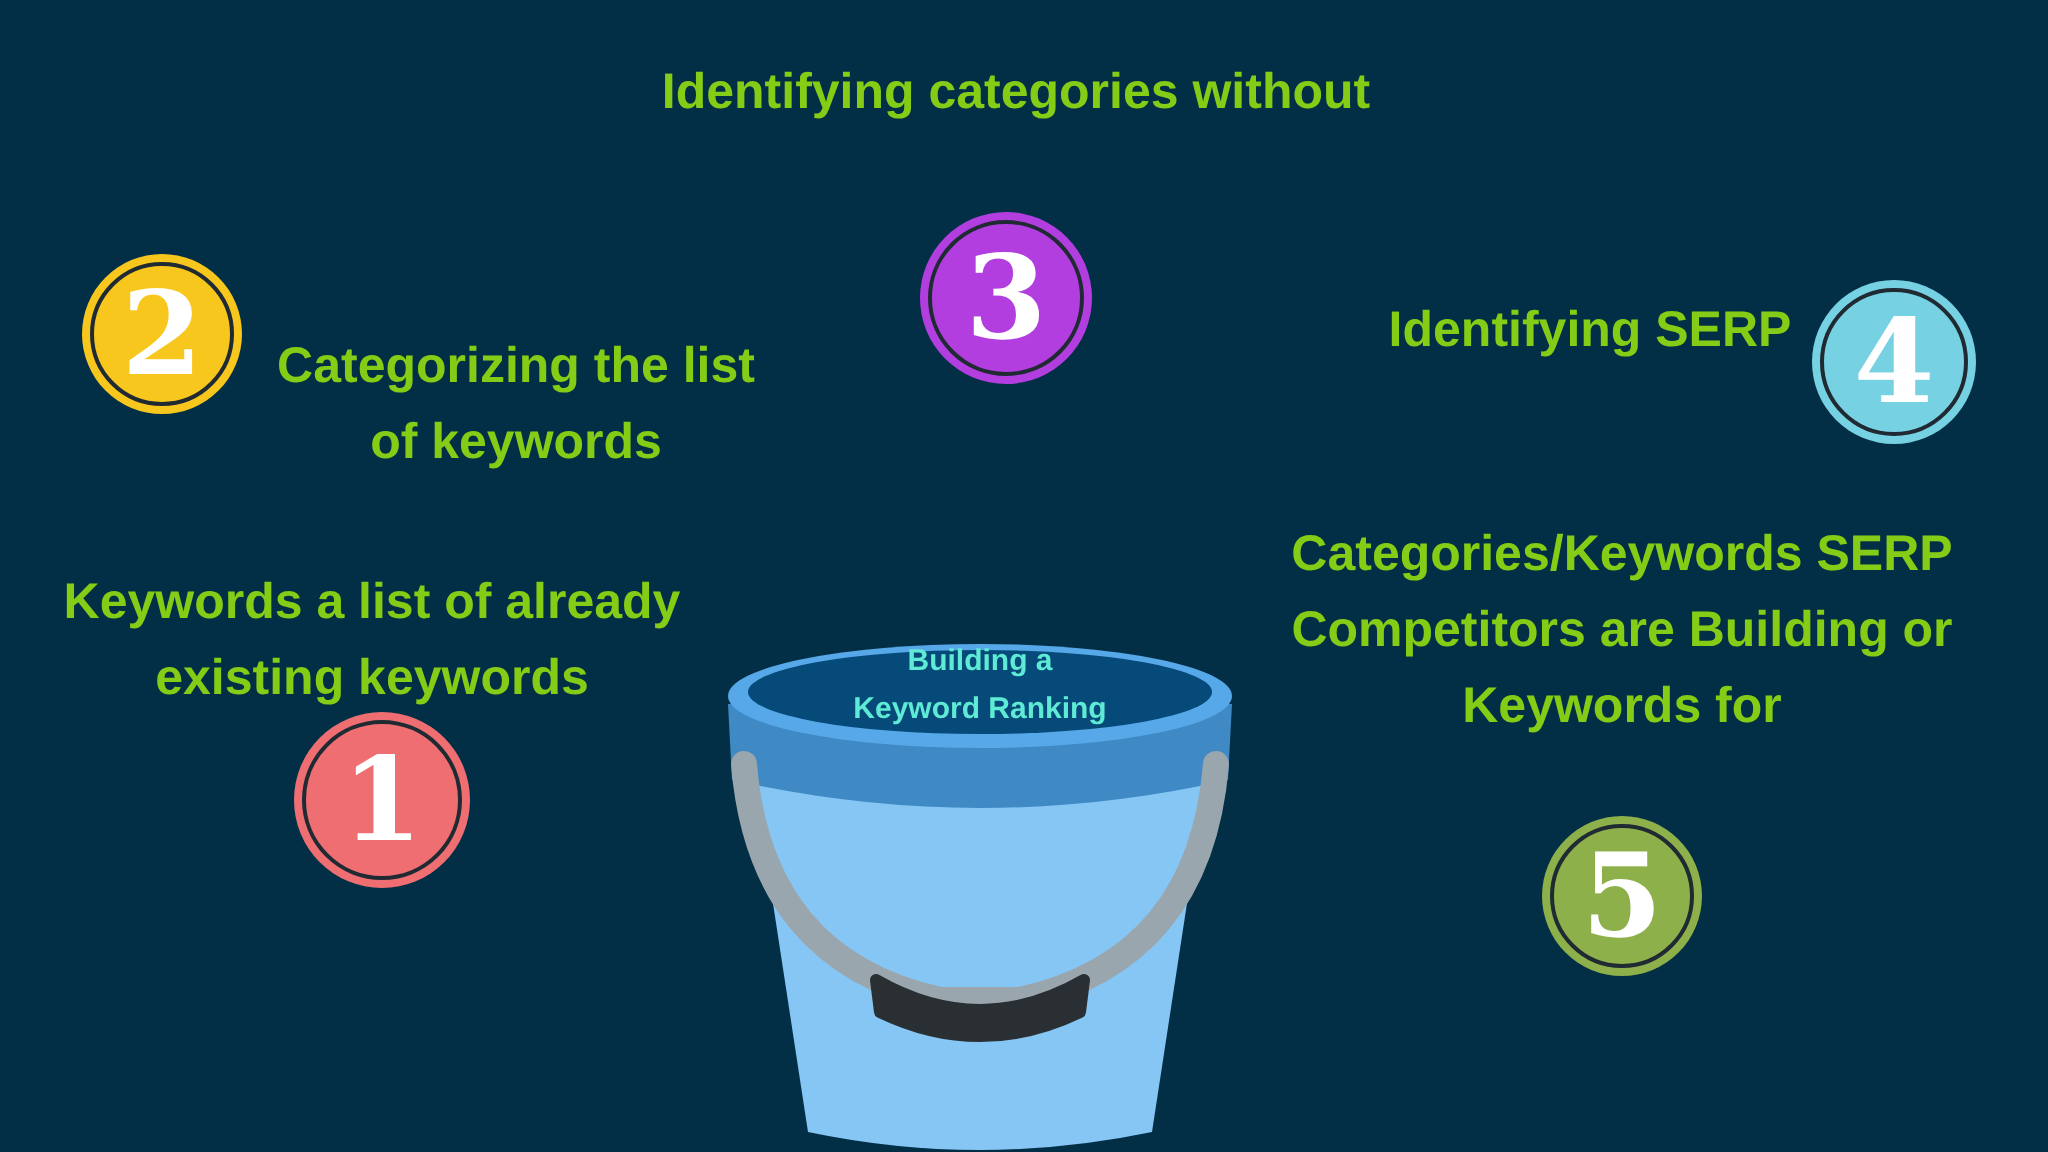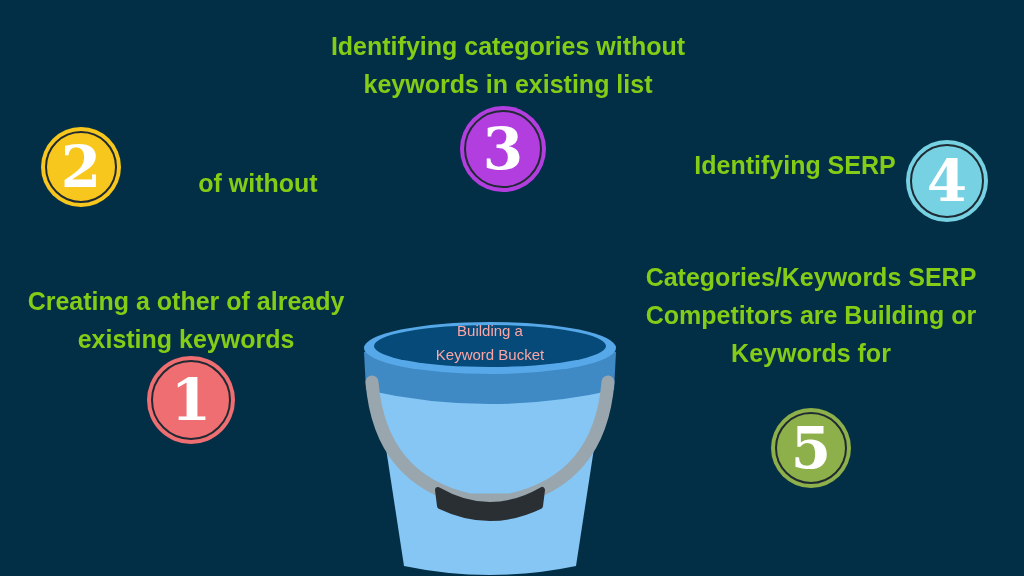--- a/index.html
+++ b/index.html
@@ -34,50 +34,50 @@
     color: #ffffff;
     font-family: "DejaVu Serif", serif;
     font-weight: bold;
     font-size: 58px;
     line-height: 1;
     position: relative;
   }
   .bucket-wrap { position: absolute; left: 350px; top: 310px; width: 280px; height: 266px; }
   .bucket-label {
     position: absolute; left: 0; right: 0;
-    text-align: center; color: #fca5a5; font-weight: normal; font-size: 15px; line-height: 24px;
+    text-align: center; color: #5eead4; font-weight: bold; font-size: 15px; line-height: 24px;
   }
 </style>
 </head>
 <body>
 
 <div class="step-text" style="left:258px; top:27px; width:500px;">
   <div>Identifying categories without</div>
-  <div>keywords in existing list</div>
 </div>
 <div class="badge" style="left:460px; top:106px; width:86px; height:86px; background:#b23ee0;">
   <span>3</span>
 </div>
 
 <div class="badge" style="left:41px; top:127px; width:80px; height:80px; background:#f8c71d;">
   <span>2</span>
 </div>
 <div class="step-text" style="left:108px; top:164px; width:300px;">
-  <div>of without</div>
+  <div>Categorizing the list</div>
+  <div>of keywords</div>
 </div>
 
 <div class="step-text" style="left:670px; top:146px; width:250px;">
   <div>Identifying SERP</div>
 </div>
 <div class="badge" style="left:906px; top:140px; width:82px; height:82px; background:#76d1e2;">
   <span>4</span>
 </div>
 
 <div class="step-text" style="left:16px; top:282px; width:340px;">
-  <div>Creating a other of already</div>
+  <div>Keywords a list of already</div>
   <div>existing keywords</div>
 </div>
 <div class="badge" style="left:147px; top:356px; width:88px; height:88px; background:#ef6e72;">
   <span>1</span>
 </div>
 
 <div class="step-text" style="left:610px; top:258px; width:402px;">
   <div>Categories/Keywords SERP</div>
   <div>Competitors are Building or</div>
   <div>Keywords for</div>
@@ -94,14 +94,14 @@
     <path d="M14 42 L266 42 L264 80 Q140 108 16 80 Z" fill="#3f89c4"></path>
 
     <ellipse cx="140" cy="38" rx="126" ry="26" fill="#56a8e8"></ellipse>
     <ellipse cx="140" cy="36" rx="116" ry="21" fill="#054a78"></ellipse>
 
     <path d="M22 72 Q30 170 120 190 L160 190 Q250 170 258 72" fill="none" stroke="#9aa6ae" stroke-width="13" stroke-linecap="round"></path>
 
     <path d="M88 180 Q140 210 192 180 L190 196 Q140 220 90 196 Z" fill="#2a2f33" stroke="#2a2f33" stroke-width="6" stroke-linejoin="round"></path>
   </svg>
   <div class="bucket-label" style="top:9px;">Building a</div>
-  <div class="bucket-label" style="top:33px;">Keyword Bucket</div>
+  <div class="bucket-label" style="top:33px;">Keyword Ranking</div>
 </div>
 
 </body></html>

